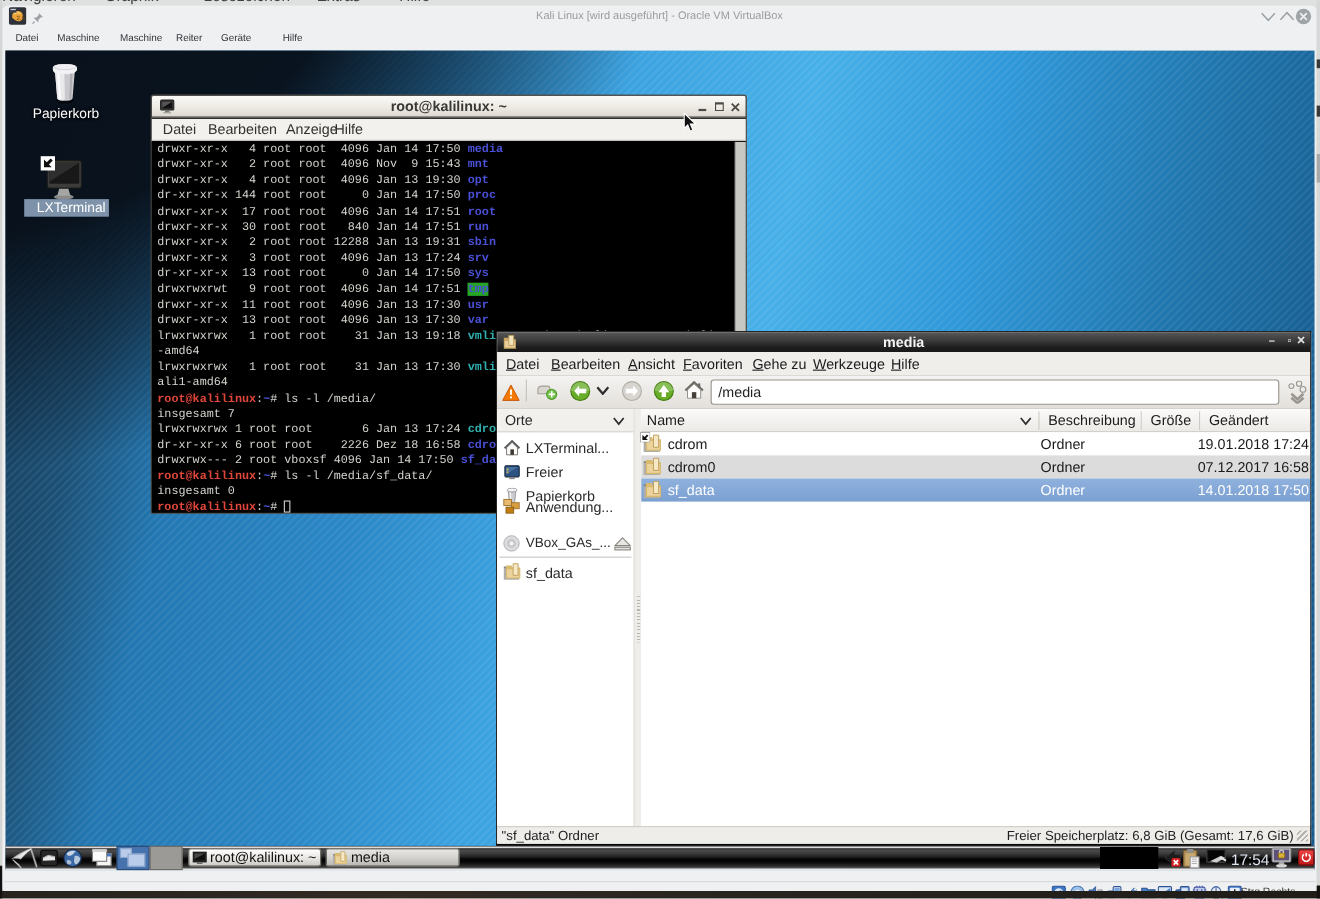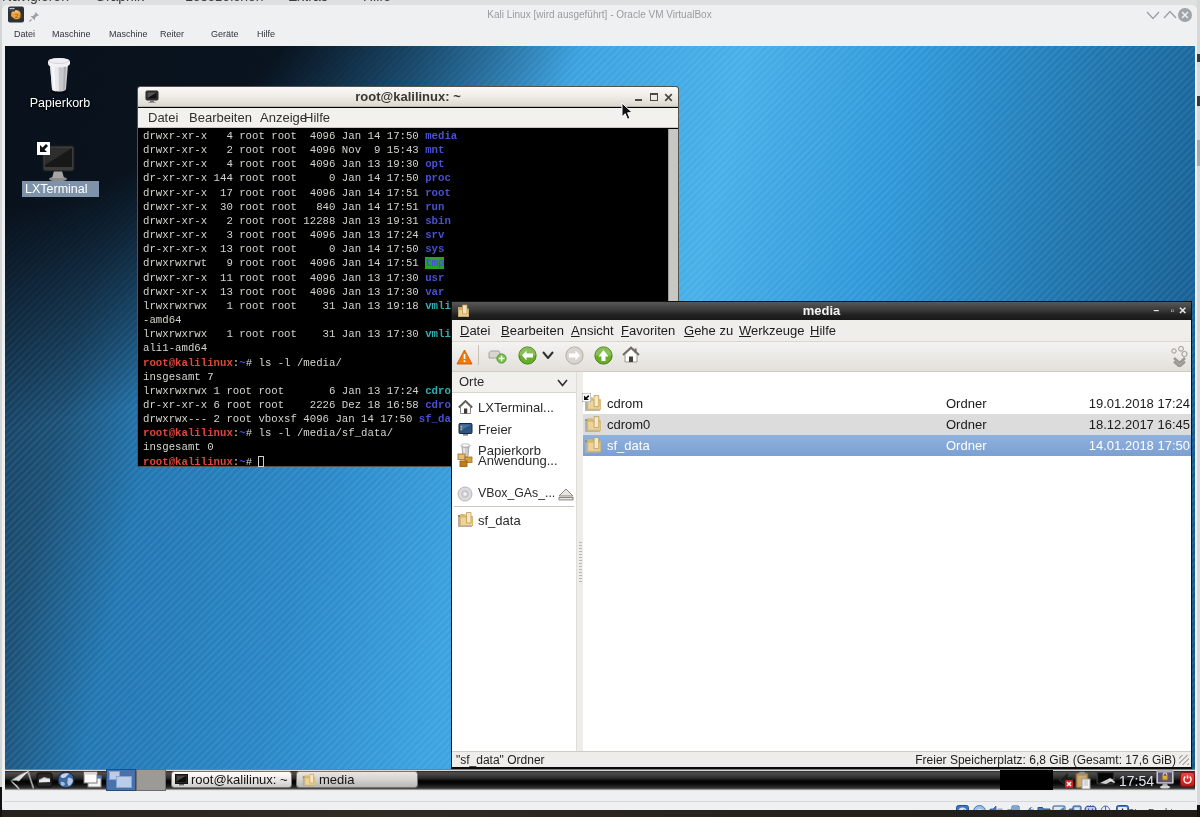--- a/index.html
+++ b/index.html
@@ -19,21 +19,21 @@
 .vbtitle{position:absolute;left:0;top:0;width:100%;height:19px;color:#999c9f;font-size:10px;text-align:center;line-height:20px}
 .vbmenu{position:absolute;left:0;top:19px;width:100%;height:21px}
 .vbmenu span{position:absolute;top:0;line-height:21px;font-size:9px;color:#31363b}
 
 .screen{position:absolute;left:5px;top:46px;width:1190px;height:745px;overflow:hidden;background:
  radial-gradient(1050px 800px at -8% -20%, rgba(8,16,26,0.97) 0%, rgba(8,16,26,0.97) 40%, rgba(8,16,26,0) 67%),
  repeating-linear-gradient(135deg,rgba(255,255,255,0) 0px,rgba(255,255,255,0.085) 1.3px,rgba(255,255,255,0) 3.2px,rgba(255,255,255,0) 5px),
  linear-gradient(102deg, #123551 0%, #1b5076 10%, #2277b2 17%, #2a87c6 30%, #3ba2e0 42%, #47b0e8 55%, #2f98d9 68%, #1e73aa 83%, #14578a 97%)}
 
 .dlabel{position:absolute;font-size:12.5px;color:#fff;text-align:center;text-shadow:0 1px 2px #000,0 0 3px #000}
-.dlabel2{position:absolute;font-size:12.5px;color:#fff;text-align:left;background:#7e93a9;padding:0 3px;line-height:16px}
+.dlabel2{position:absolute;font-size:12.5px;color:#fff;text-align:right;background:#7e93a9;padding:0 3px;line-height:16px}
 
 .term{position:absolute;left:137px;top:86px;width:542px;height:381px;background:#000;border:1px solid #55534d;border-radius:3px 3px 0 0}
 .t-title{position:absolute;left:0;top:0;width:100%;height:20px;background:linear-gradient(#fbfaf8,#ece9e3 60%,#dcd8d1);border-bottom:1px solid #b9b5ad;border-radius:2px 2px 0 0}
 .t-title .tt{position:absolute;width:100%;text-align:center;font-size:13px;font-weight:bold;color:#3a3833;line-height:20px}
 .t-menu{position:absolute;left:0;top:21px;width:100%;height:20px;background:#f2f1ee;border-bottom:1px solid #c9c6c0}
 .t-menu span{position:absolute;top:0;line-height:20px;font-size:13px;color:#33312e}
 .t-body{position:absolute;left:0;top:42px;width:540px;height:337px;background:#000}
 .t-scroll{position:absolute;right:0;top:0;width:10px;height:100%;background:#c7c7c3;border-left:1px solid #9d9d99}
 .t-text{position:absolute;left:5px;top:0;font:10.7px/14.15px "Liberation Mono",monospace;color:#d4d4ce;white-space:pre}
 .bd{color:#4950d6;font-weight:bold}
@@ -107,21 +107,21 @@
  <div class="abs" style="left:1176px;top:3px;width:14px;height:14px;border-radius:7px;background:#9fa4a8">
   <svg class="abs" style="left:3px;top:3px" width="8" height="8" viewBox="0 0 8 8">
           <path d="M1 1 L7 7 M7 1 L1 7" stroke="#eff0f1" stroke-width="1.5"></path>
         </svg>
  </div>
  <div class="vbmenu">
   <span style="left:12px">Datei</span>
         <span style="left:50px">Maschine</span>
         <span style="left:107px">Maschine</span>
         <span style="left:158px">Reiter</span>
-        <span style="left:209px">Geräte</span>
+        <span style="left:199px">Geräte</span>
         <span style="left:255px">Hilfe</span>
  </div>
 </div>
 <div class="screen" id="screen">
 
  <svg class="abs" style="left:37px;top:8px" width="34" height="41" viewBox="0 0 34 41">
   <ellipse cx="17" cy="37.5" rx="8.5" ry="2.6" fill="rgba(0,0,0,0.5)"></ellipse>
   <path d="M8 11 L10 35 C10 38.5 24 38.5 24 35 L26 11 Z" fill="#c9c9cd"></path>
   <path d="M8 11 L10 35 C10 37.5 17 38 17 35.5 L16.5 11 Z" fill="#e9e9ec"></path>
   <path d="M12 12 L13.5 36 L11.5 36 L10 12 Z" fill="#fafafc"></path>
@@ -251,20 +251,21 @@
           <circle cx="9.5" cy="9.5" r="8.6" fill="none" stroke="#447d12"></circle>
           <path d="M9.5 1 A 8.6 8.6 0 0 1 18 9.5 L1 9.5 A 8.6 8.6 0 0 1 9.5 1" fill="rgba(255,255,255,0.22)"></path>
           <path d="M4.5 10.5 L9.5 4 L14.5 10.5 L11.5 10.5 L11.5 15 L7.5 15 L7.5 10.5 Z" fill="#fff"></path>
         </svg>
   <svg class="abs" style="left:170px;top:4px" width="18" height="18" viewBox="0 0 18 18">
           <path d="M1 9 L9 1.5 L17 9" fill="none" stroke="#6e6b65" stroke-width="2"></path>
           <path d="M3 8.5 L9 3 L15 8.5 L15 16 L3 16 Z" fill="#fdfdfc" stroke="#8a8781" stroke-width="0.8"></path>
           <rect x="7" y="10.5" width="4" height="5.5" fill="#453f38"></rect>
           <rect x="12.6" y="2.5" width="2" height="4" fill="#6e6b65"></rect>
         </svg>
+  <div class="f-path">/media</div>
   <svg class="abs" style="left:718px;top:4px" width="20" height="21" viewBox="0 0 20 21">
           <circle cx="4" cy="5" r="2.2" fill="none" stroke="#9a9791"></circle>
           <circle cx="11" cy="2.8" r="2.4" fill="none" stroke="#9a9791"></circle>
           <circle cx="14.5" cy="8" r="2.6" fill="none" stroke="#9a9791"></circle>
           <path d="M4 12 L9.5 17 L15 12" fill="none" stroke="#9a9791" stroke-width="2.4"></path>
           <path d="M4 15.5 L9.5 20.5 L15 15.5" fill="none" stroke="#9a9791" stroke-width="2.4"></path>
         </svg>
  </div>
  <div class="f-body">
   <div class="f-side">
@@ -327,20 +328,32 @@
               <path d="M4 3 L9 3 L10 5 L17 5 L17 15 L4 15 Z" fill="#d8b96e"></path>
               <path d="M5 6.5 L16 6.5 L16 14 L5 14 Z" fill="#ecd39c"></path>
               <path d="M10.5 1.5 L15 1.5 L15 12 L10.5 12 Z" fill="#f6e8c4" stroke="#bb9c58" stroke-width="0.8"></path>
             </svg>
           </div>
   </div>
   <div class="f-splitter">
           <div class="abs" style="left:2px;top:170px;width:3px;height:42px;background:repeating-linear-gradient(180deg,#b9b6b0 0 1px,transparent 1px 3px)"></div>
         </div>
   <div class="f-list">
+   <div class="f-lhead">
+    <span style="left:5px">Name</span>
+    <svg class="abs" style="left:344px;top:7px" width="11" height="8" viewBox="0 0 11 8">
+              <path d="M1 1 L5.5 6.5 L10 1" fill="none" stroke="#2e2e2e" stroke-width="1.6"></path>
+            </svg>
+    <div class="abs" style="left:361px;top:2px;width:1px;height:17px;background:#cfccc6"></div>
+    <span style="left:370px">Beschreibung</span>
+    <div class="abs" style="left:454px;top:2px;width:1px;height:17px;background:#cfccc6"></div>
+    <span style="left:463px">Größe</span>
+    <div class="abs" style="left:507px;top:2px;width:1px;height:17px;background:#cfccc6"></div>
+    <span style="left:516px">Geändert</span>
+   </div>
    <div class="f-row" style="top:21px;background:#fff">
     <svg class="abs" style="left:0px;top:1px" width="20" height="19" viewBox="0 0 19 18">
               <path d="M2 4 L7 4 L8 6 L2 6 Z" fill="#8a8884"></path>
               <path d="M2 6 L16 6 L16 16 L2 16 Z" fill="#b0aeaa"></path>
               <path d="M4 3 L9 3 L10 5 L17 5 L17 15 L4 15 Z" fill="#d8b96e"></path>
               <path d="M5 6.5 L16 6.5 L16 14 L5 14 Z" fill="#ecd39c"></path>
               <path d="M10.5 1.5 L15 1.5 L15 12 L10.5 12 Z" fill="#f6e8c4" stroke="#bb9c58" stroke-width="0.8"></path>
             </svg>
     <svg class="abs" style="left:-1px;top:0px" width="9" height="9" viewBox="0 0 9 9">
               <rect x="0" y="0" width="9" height="9" fill="#fff" stroke="#555" stroke-width="0.6"></rect>
@@ -353,21 +366,21 @@
    <div class="f-row" style="top:42px;background:#dcdcdc">
     <svg class="abs" style="left:0px;top:1px" width="20" height="19" viewBox="0 0 19 18">
               <path d="M2 4 L7 4 L8 6 L2 6 Z" fill="#8a8884"></path>
               <path d="M2 6 L16 6 L16 16 L2 16 Z" fill="#b0aeaa"></path>
               <path d="M4 3 L9 3 L10 5 L17 5 L17 15 L4 15 Z" fill="#d8b96e"></path>
               <path d="M5 6.5 L16 6.5 L16 14 L5 14 Z" fill="#ecd39c"></path>
               <path d="M10.5 1.5 L15 1.5 L15 12 L10.5 12 Z" fill="#f6e8c4" stroke="#bb9c58" stroke-width="0.8"></path>
             </svg>
     <span class="nm">cdrom0</span>
             <span class="ds">Ordner</span>
-            <span class="dt">18.12.2017 16:45</span>
+            <span class="dt">07.12.2017 16:58</span>
    </div>
    <div class="f-row" style="top:63px;background:linear-gradient(#8fb1de,#7ba0d1);color:#fff">
     <svg class="abs" style="left:0px;top:1px" width="20" height="19" viewBox="0 0 19 18">
               <path d="M2 4 L7 4 L8 6 L2 6 Z" fill="#8a8884"></path>
               <path d="M2 6 L16 6 L16 16 L2 16 Z" fill="#b0aeaa"></path>
               <path d="M4 3 L9 3 L10 5 L17 5 L17 15 L4 15 Z" fill="#d8b96e"></path>
               <path d="M5 6.5 L16 6.5 L16 14 L5 14 Z" fill="#ecd39c"></path>
               <path d="M10.5 1.5 L15 1.5 L15 12 L10.5 12 Z" fill="#f6e8c4" stroke="#bb9c58" stroke-width="0.8"></path>
             </svg>
     <span class="nm">sf_data</span>

